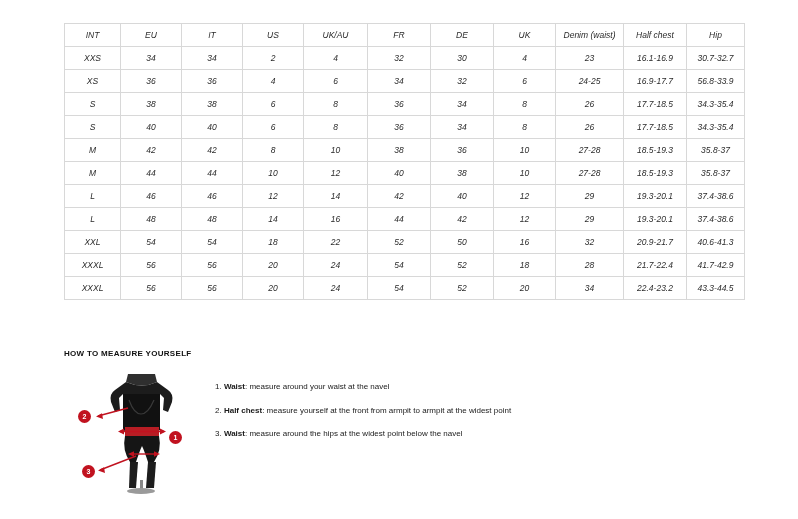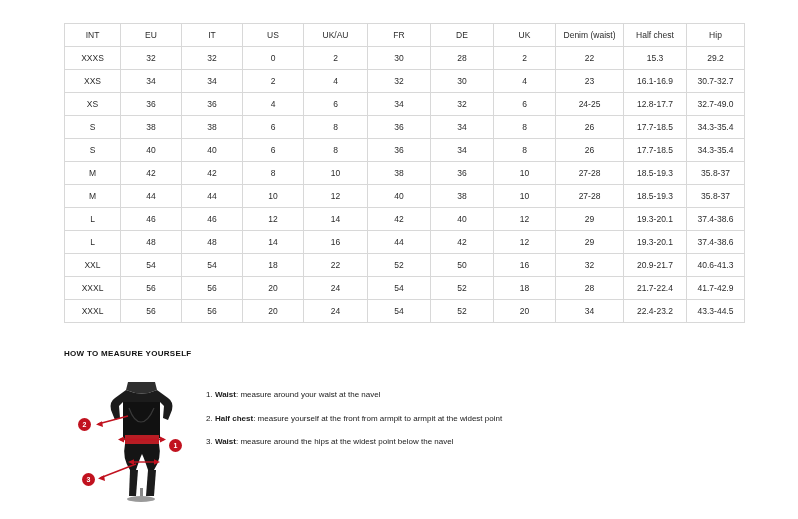--- a/index.html
+++ b/index.html
@@ -24,20 +24,21 @@
   .table-wrap {
     position: absolute;
     left: 64px;
     top: 23px;
     width: 670px;
   }
   table.size-table {
     border-collapse: collapse;
     width: 670px;
     table-layout: fixed;
+    font-style: italic;
   }
   table.size-table th,
   table.size-table td {
     border: 1px solid #d8d8d8;
     height: 22px;
     font-size: 8.5px;
     font-weight: normal;
     text-align: center;
     vertical-align: middle;
     color: #2b2b2b;
@@ -65,36 +66,36 @@
     position: absolute;
     left: 64px;
     top: 349px;
     width: 670px;
   }
   .howto-title {
     font-size: 8px;
     font-weight: bold;
     letter-spacing: 0.3px;
     color: #111;
-    margin-bottom: 20px;
+    margin-bottom: 12px;
   }
   .howto-body {
     position: relative;
     display: flex;
     align-items: flex-start;
   }
   .figure {
     position: relative;
     width: 115px;
     height: 125px;
     flex: 0 0 115px;
     margin-left: 20px;
   }
   .steps {
-    margin-left: 7px;
+    margin-left: 16px;
     padding-top: 12px;
   }
   .step {
     font-size: 8px;
     color: #1a1a1a;
     margin-bottom: 14px;
     line-height: 1.2;
   }
   .step b { font-weight: bold; }
 
@@ -147,33 +148,20 @@
           <th>FR</th>
           <th>DE</th>
           <th>UK</th>
           <th>Denim (waist)</th>
           <th>Half chest</th>
           <th>Hip</th>
         </tr>
       </thead>
       <tbody>
         <tr>
-          <td>XXXS</td>
-          <td>32</td>
-          <td>32</td>
-          <td>0</td>
-          <td>2</td>
-          <td>30</td>
-          <td>28</td>
-          <td>2</td>
-          <td>22</td>
-          <td>15.3</td>
-          <td>29.2</td>
-        </tr>
-        <tr>
           <td>XXS</td>
           <td>34</td>
           <td>34</td>
           <td>2</td>
           <td>4</td>
           <td>32</td>
           <td>30</td>
           <td>4</td>
           <td>23</td>
           <td>16.1-16.9</td>
@@ -182,22 +170,22 @@
         <tr>
           <td>XS</td>
           <td>36</td>
           <td>36</td>
           <td>4</td>
           <td>6</td>
           <td>34</td>
           <td>32</td>
           <td>6</td>
           <td>24-25</td>
-          <td>12.8-17.7</td>
-          <td>32.7-49.0</td>
+          <td>16.9-17.7</td>
+          <td>56.8-33.9</td>
         </tr>
         <tr>
           <td>S</td>
           <td>38</td>
           <td>38</td>
           <td>6</td>
           <td>8</td>
           <td>36</td>
           <td>34</td>
           <td>8</td>

